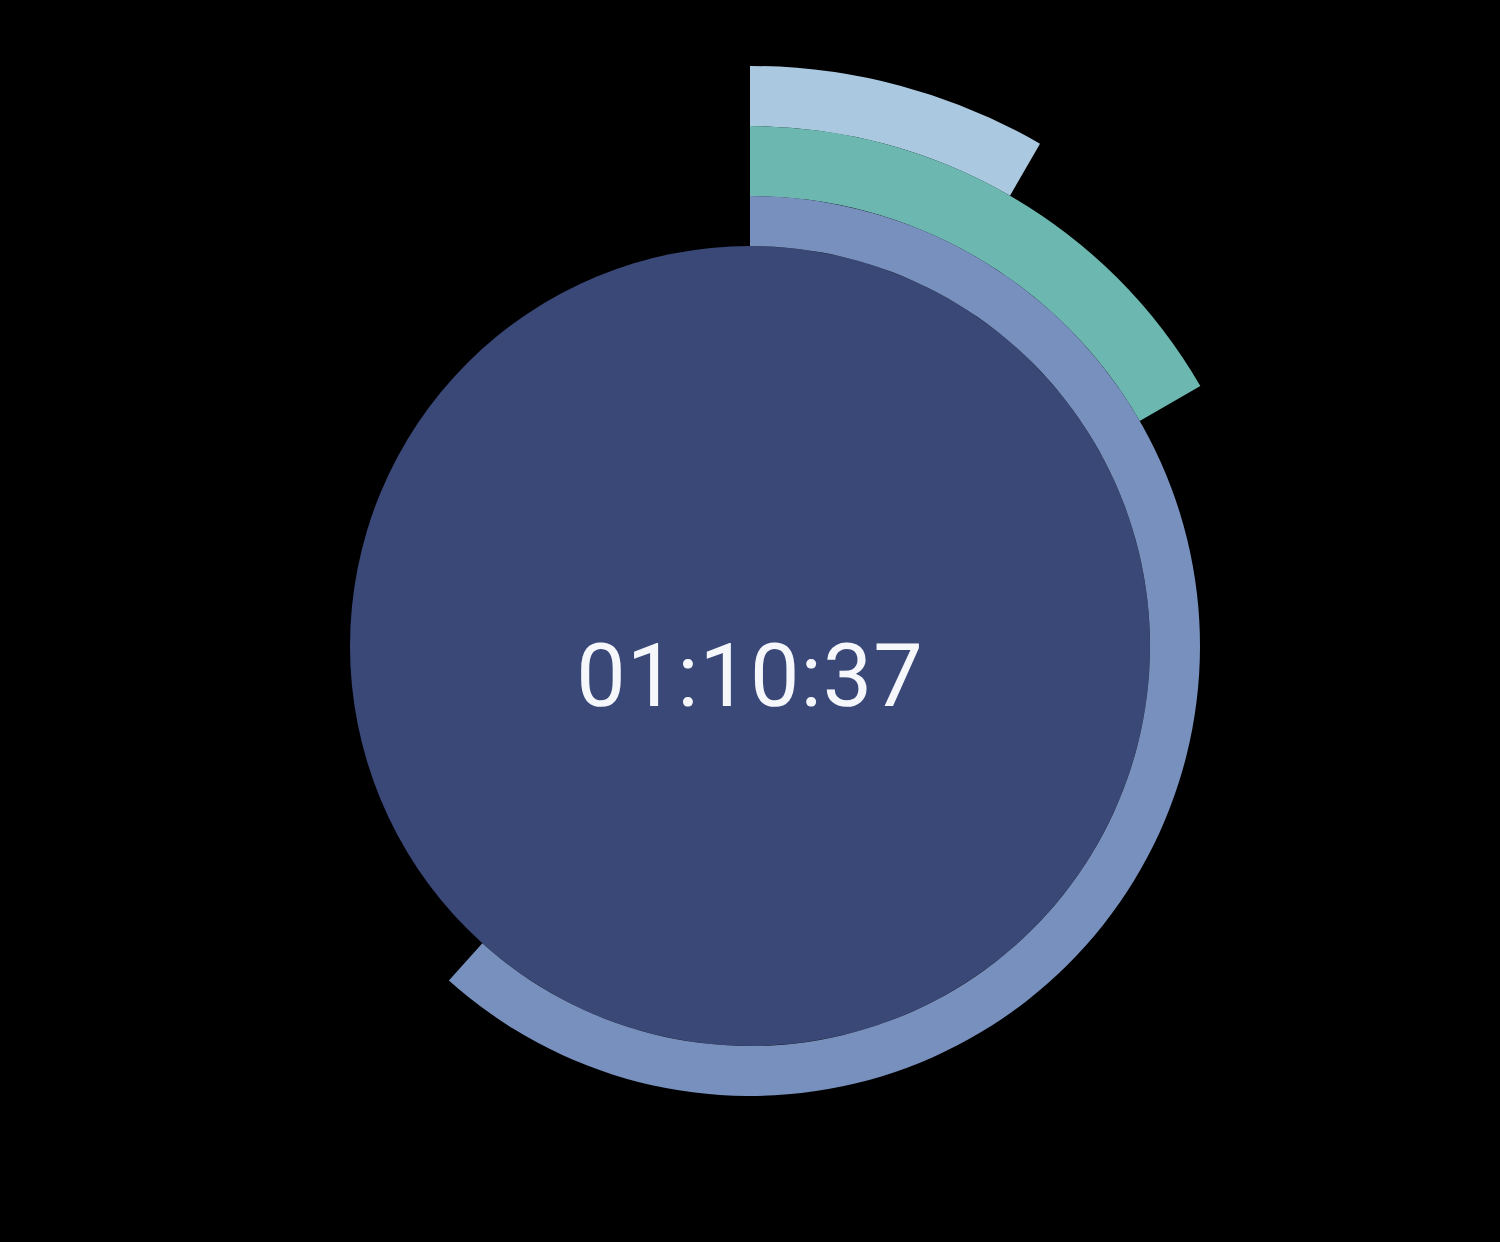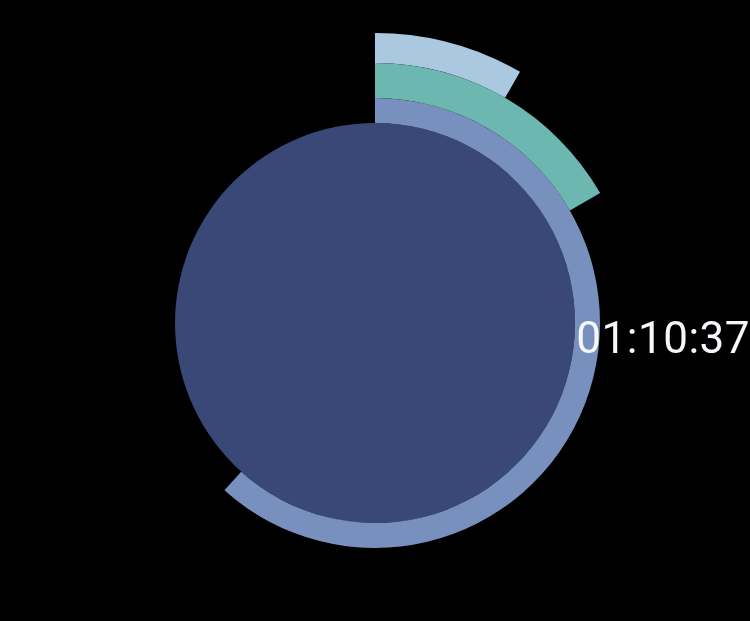--- a/index.html
+++ b/index.html
@@ -19,21 +19,21 @@
   svg.rings {
     position: absolute;
     top: 0;
     left: 0;
   }
   .timer-text {
     position: absolute;
     left: 0;
     width: 750px;
     top: 312px;
-    text-align: right;
+    text-align: center;
     color: #f5f7fb;
     font-size: 44px;
     font-weight: 400;
     letter-spacing: 0.5px;
   }
 </style>
 </head>
 <body>
 
 <div class="stage">

